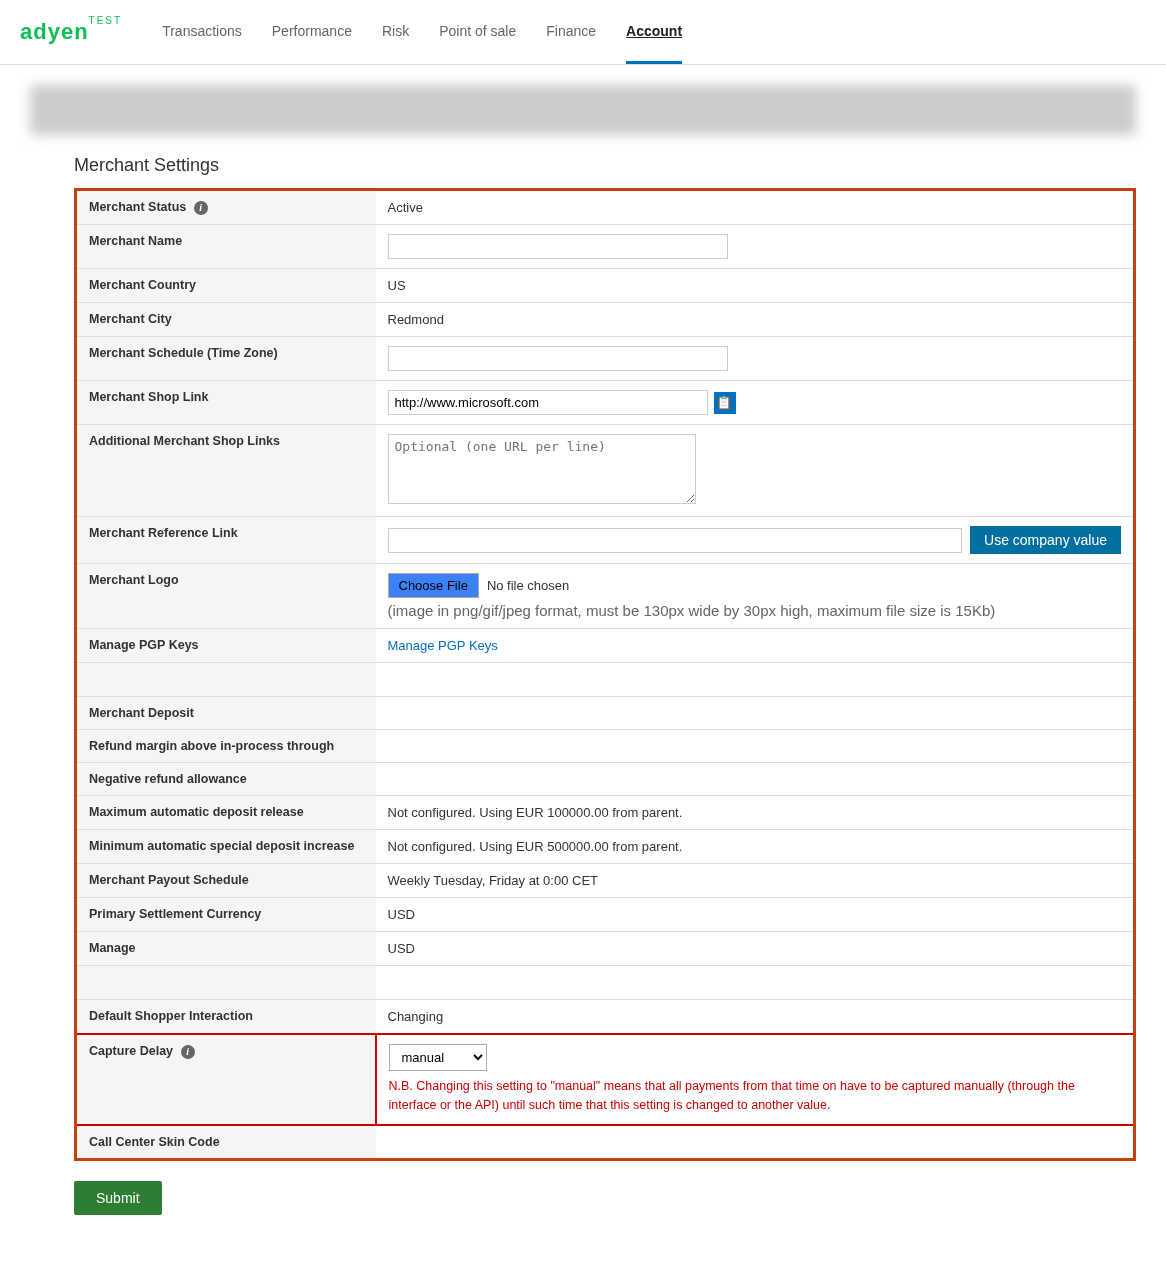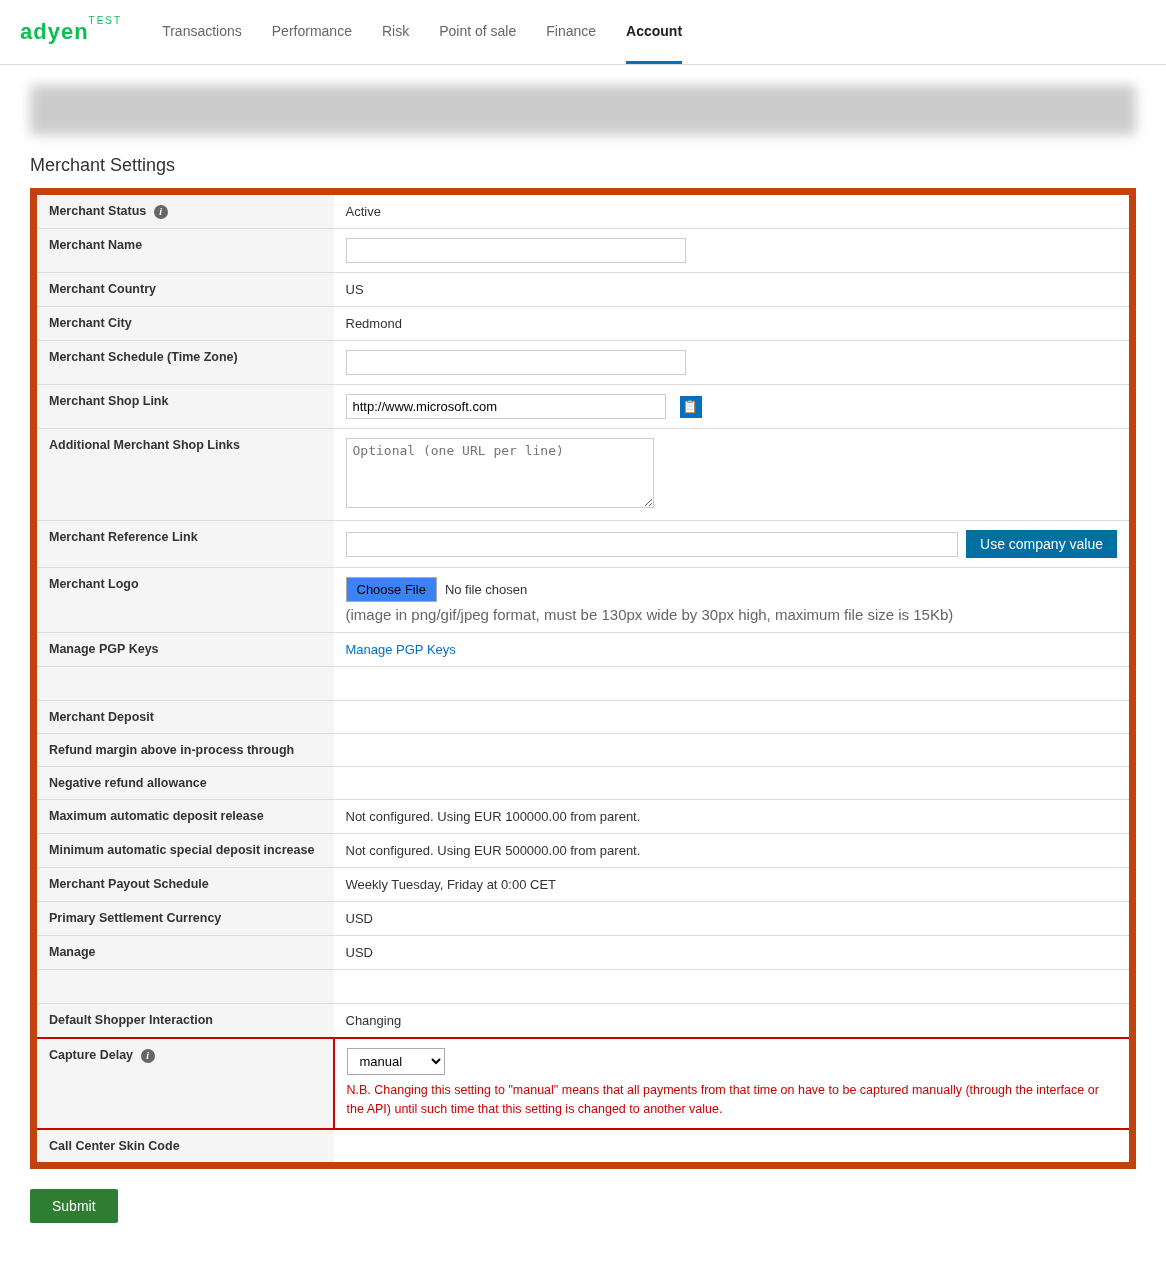--- a/index.html
+++ b/index.html
@@ -40,48 +40,50 @@
       text-decoration: none;
       color: #666;
       font-size: 14px;
       padding: 22px 0;
       border-bottom: 3px solid transparent;
     }
     .nav-link.active {
       color: #222;
       font-weight: bold;
       border-bottom: 3px solid #0070c0;
+      text-decoration: underline;
     }
 
     
     .blurred-header {
       height: 50px;
       margin: 20px 30px 10px 30px;
       background: #ccc;
       filter: blur(6px);
       border-radius: 4px;
     }
 
     
     .page-content {
       padding: 10px 30px 30px 30px;
+      margin-left: 44px;
     }
 
     .section-title {
       font-size: 18px;
       font-weight: normal;
       color: #333;
       margin-bottom: 12px;
     }
 
     
     .settings-table {
       width: 100%;
       border-collapse: collapse;
-      border: 7px solid #c2410c;
+      border: 3px solid #c2410c;
     }
     .settings-table tr {
       border-bottom: 1px solid #ddd;
     }
     .settings-table td {
       padding: 9px 12px;
       vertical-align: top;
     }
     .settings-table td:first-child {
       background: #f5f5f5;
@@ -113,21 +115,21 @@
     
     .text-input {
       border: 1px solid #ccc;
       padding: 4px 6px;
       font-size: 13px;
       width: 340px;
     }
     .shop-link-wrapper {
       display: flex;
       align-items: center;
-      gap: 14px;
+      gap: 6px;
     }
     .copy-icon {
       display: inline-block;
       width: 22px;
       height: 22px;
       background: #0070c0;
       color: #fff;
       font-size: 13px;
       text-align: center;
       line-height: 22px;

